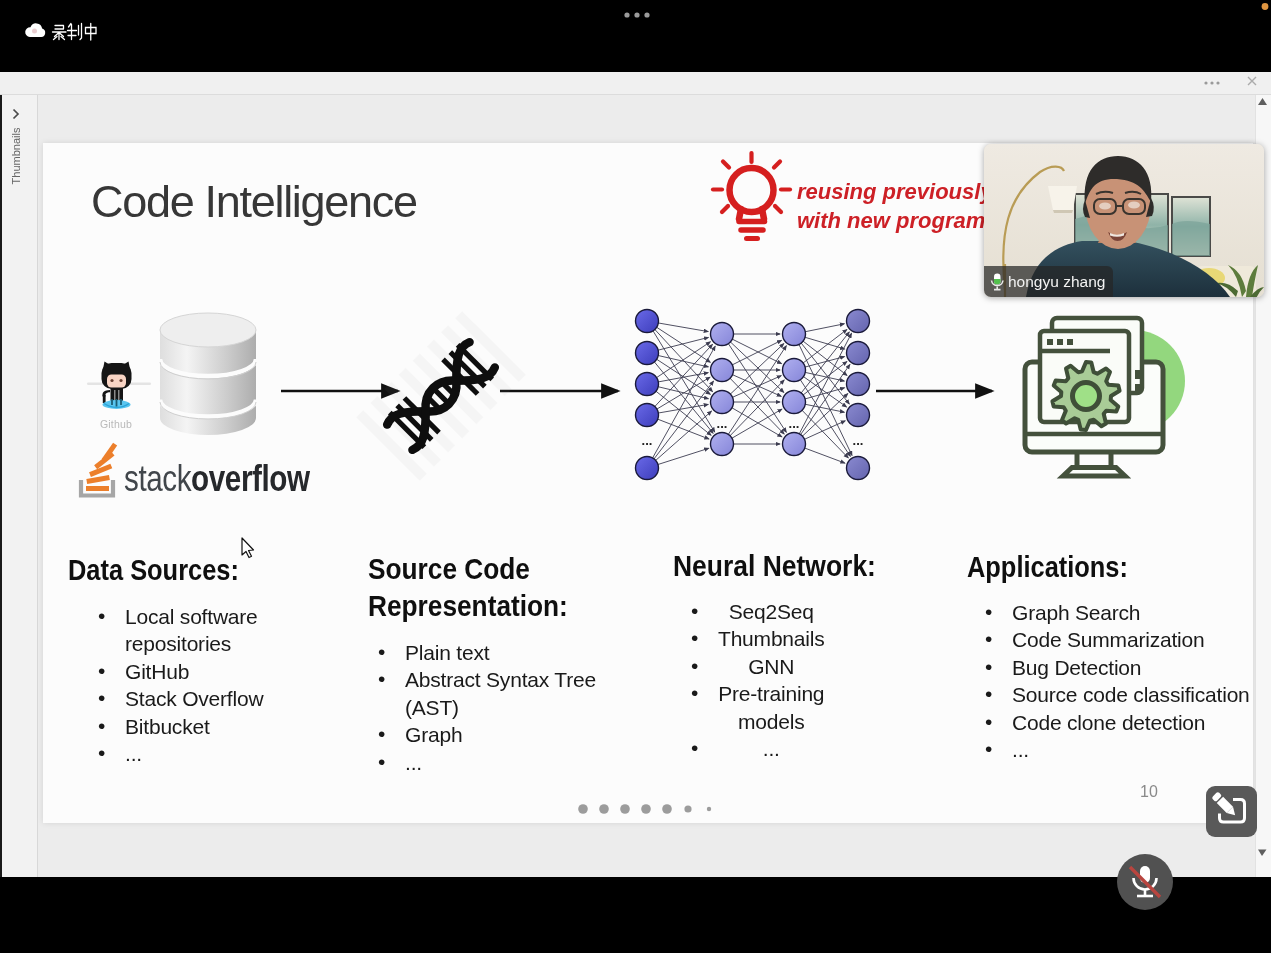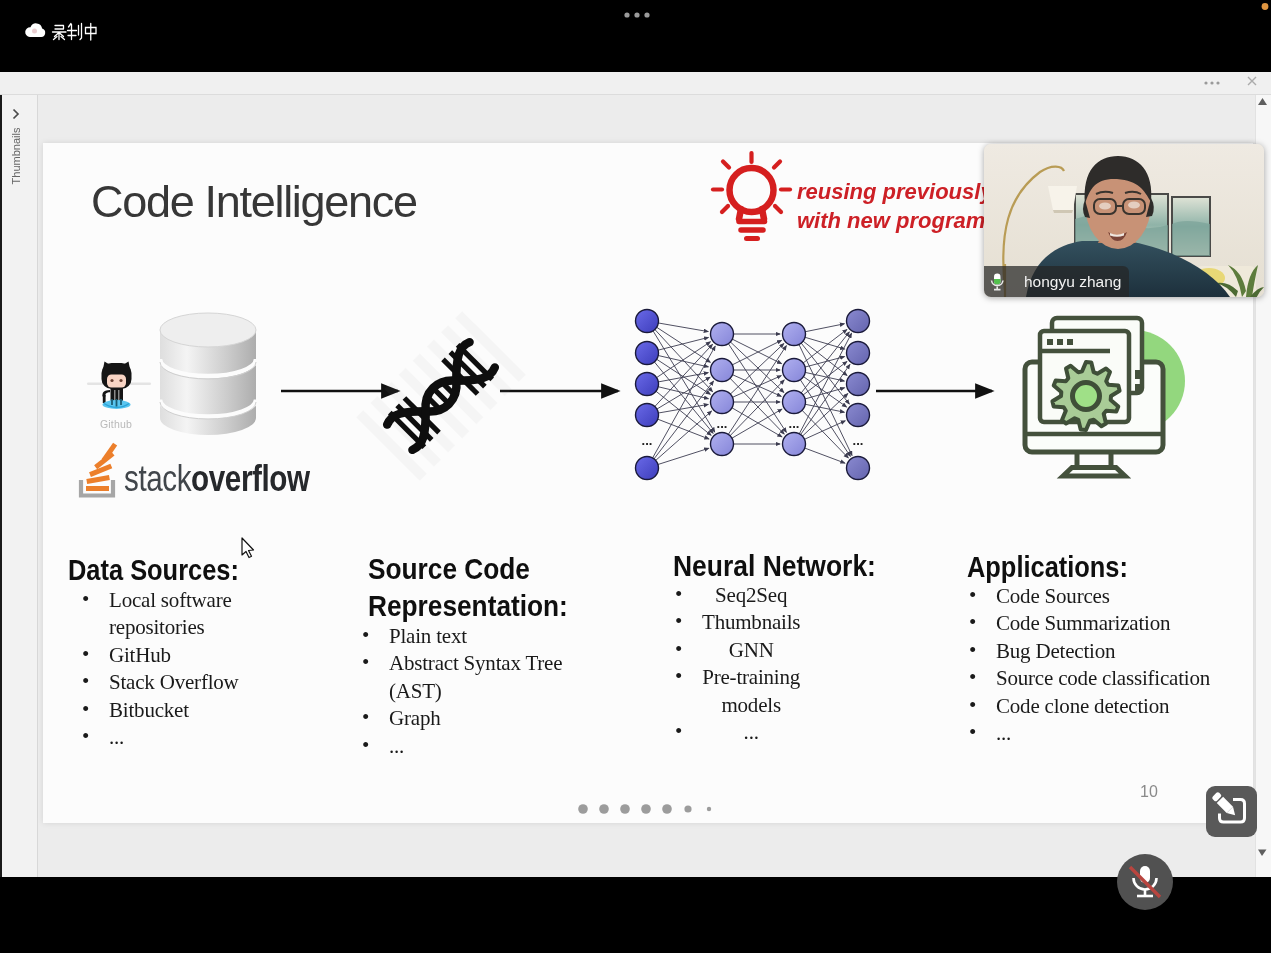--- a/index.html
+++ b/index.html
@@ -9,37 +9,37 @@
   #mainarea{left:0;top:95px;width:1271px;height:782px;background:#ececec;}
   #sidebar{left:0;top:95px;width:35px;height:782px;background:#f2f2f2;border-right:1px solid #d8d8d8;border-left:2px solid #1a1a1a;}
   #thumbtxt{left:-14px;top:150px;width:60px;transform:rotate(-90deg);font-size:11px;color:#666;text-align:center;}
   #slide{left:43px;top:143px;width:1210px;height:680px;background:#fcfcfc;box-shadow:0 0 6px rgba(0,0,0,0.10);}
   #scrollcol{left:1255px;top:95px;width:16px;height:782px;background:#f7f7f7;border-left:1px solid #e2e2e2;}
   #h1{left:91px;top:176px;font-size:45px;font-weight:300;color:#373737;letter-spacing:-1.3px;}
   #redtext{left:797px;top:177px;width:187px;height:60px;overflow:hidden;color:#cd2026;
      font-style:italic;font-weight:bold;font-size:22px;line-height:29px;white-space:nowrap;}
   .h2{position:absolute;font-size:30px;line-height:37px;font-weight:bold;color:#0f0f0f;white-space:nowrap;}
   .h2 span{display:inline-block;transform-origin:0 60%;}
-  .ul{position:absolute;list-style:none;margin:0;padding:0;font-size:21px;line-height:27.4px;
-      letter-spacing:-0.2px;color:#1a1a1a;white-space:nowrap;font-family:Liberation Serif, serif;}
+  .ul{position:absolute;list-style:none;margin:16px;padding:0;font-size:21px;line-height:27.4px;
+      letter-spacing:-0.2px;color:#1a1a1a;white-space:nowrap;}
   .ul li{position:relative;padding-left:29px;}
   .ul li:before{content:"\2022";position:absolute;left:2px;top:-1px;font-size:21px;}
   #h21{left:68px;top:551px;} #h21 span{transform:scaleX(0.847);}
   #h22{left:368px;top:550px;} #h22 span{transform:scaleX(0.875);}
   #h23{left:673px;top:547px;text-align:right;} #h23 span{transform:scaleX(0.882);}
   #h24{left:967px;top:548px;} #h24 span{transform:scaleX(0.847);}
   #ul1{left:80px;top:587px;}
   #ul2{left:360px;top:623px;}
   #ul3{left:673px;top:582px;text-align:center;}
   #ul4{left:967px;top:583px;}
   #pagenum{left:1140px;top:783px;font-size:16px;color:#8a8a8a;}
   #video{left:984px;top:144px;width:280px;height:153px;border-radius:7px;overflow:hidden;
      box-shadow:0 1px 6px rgba(0,0,0,0.35);background:#ece7dd;}
   #nametag{left:0px;top:122px;height:31px;background:rgba(38,38,38,0.72);border-radius:0 6px 0 0;
-     color:#f2f2f2;font-size:15.5px;line-height:31px;padding:0 8px 0 40px;}
+     color:#f2f2f2;font-size:15.5px;line-height:31px;padding:0 8px 0 24px;}
   #botbar{left:0;top:877px;width:1271px;height:76px;background:#000;}
 </style></head>
 <body>
 <div id="stage">
 
   <svg class="abs" style="left:0;top:0" width="700" height="72">
     <path d="M29.8,37 a4.9,4.9 0 0 1 0.65,-9.8 a6.1,6.1 0 0 1 11.7,1.4 a4.3,4.3 0 0 1 -0.9,8.4 z" fill="#fff"></path>
     <circle cx="34.5" cy="31" r="2.5" fill="#e0b8bc" opacity="0.7"></circle>
     <g stroke="#fff" stroke-width="1.3" stroke-linecap="round" fill="none">
 <path d="M55,25.5 h8.5 M63.5,25.5 v3.5 M55,29 h8.5 M52.5,32 h13.5 M59,32 v7.5 M59,32.5 l-4.5,4 M59,32.5 l4.5,4 M57,36.5 l-3.5,3 M61,36.5 l3.5,3"></path>
@@ -345,21 +345,21 @@
   <div id="h23" class="h2"><span>Neural Network:</span></div>
   <ul id="ul3" class="ul">
     <li>Seq2Seq</li>
     <li>Thumbnails</li>
     <li>GNN</li>
     <li>Pre-training<br>models</li>
     <li>...</li>
   </ul>
   <div id="h24" class="h2"><span>Applications:</span></div>
   <ul id="ul4" class="ul">
-    <li>Code Sources</li>
+    <li>Graph Search</li>
     <li>Code Summarization</li>
     <li>Bug Detection</li>
     <li>Source code classification</li>
     <li>Code clone detection</li>
     <li>...</li>
   </ul>
   <div id="pagenum" class="abs">10</div>
 
   <div id="video" class="abs">
     <svg width="280" height="153" viewBox="0 0 280 153">

